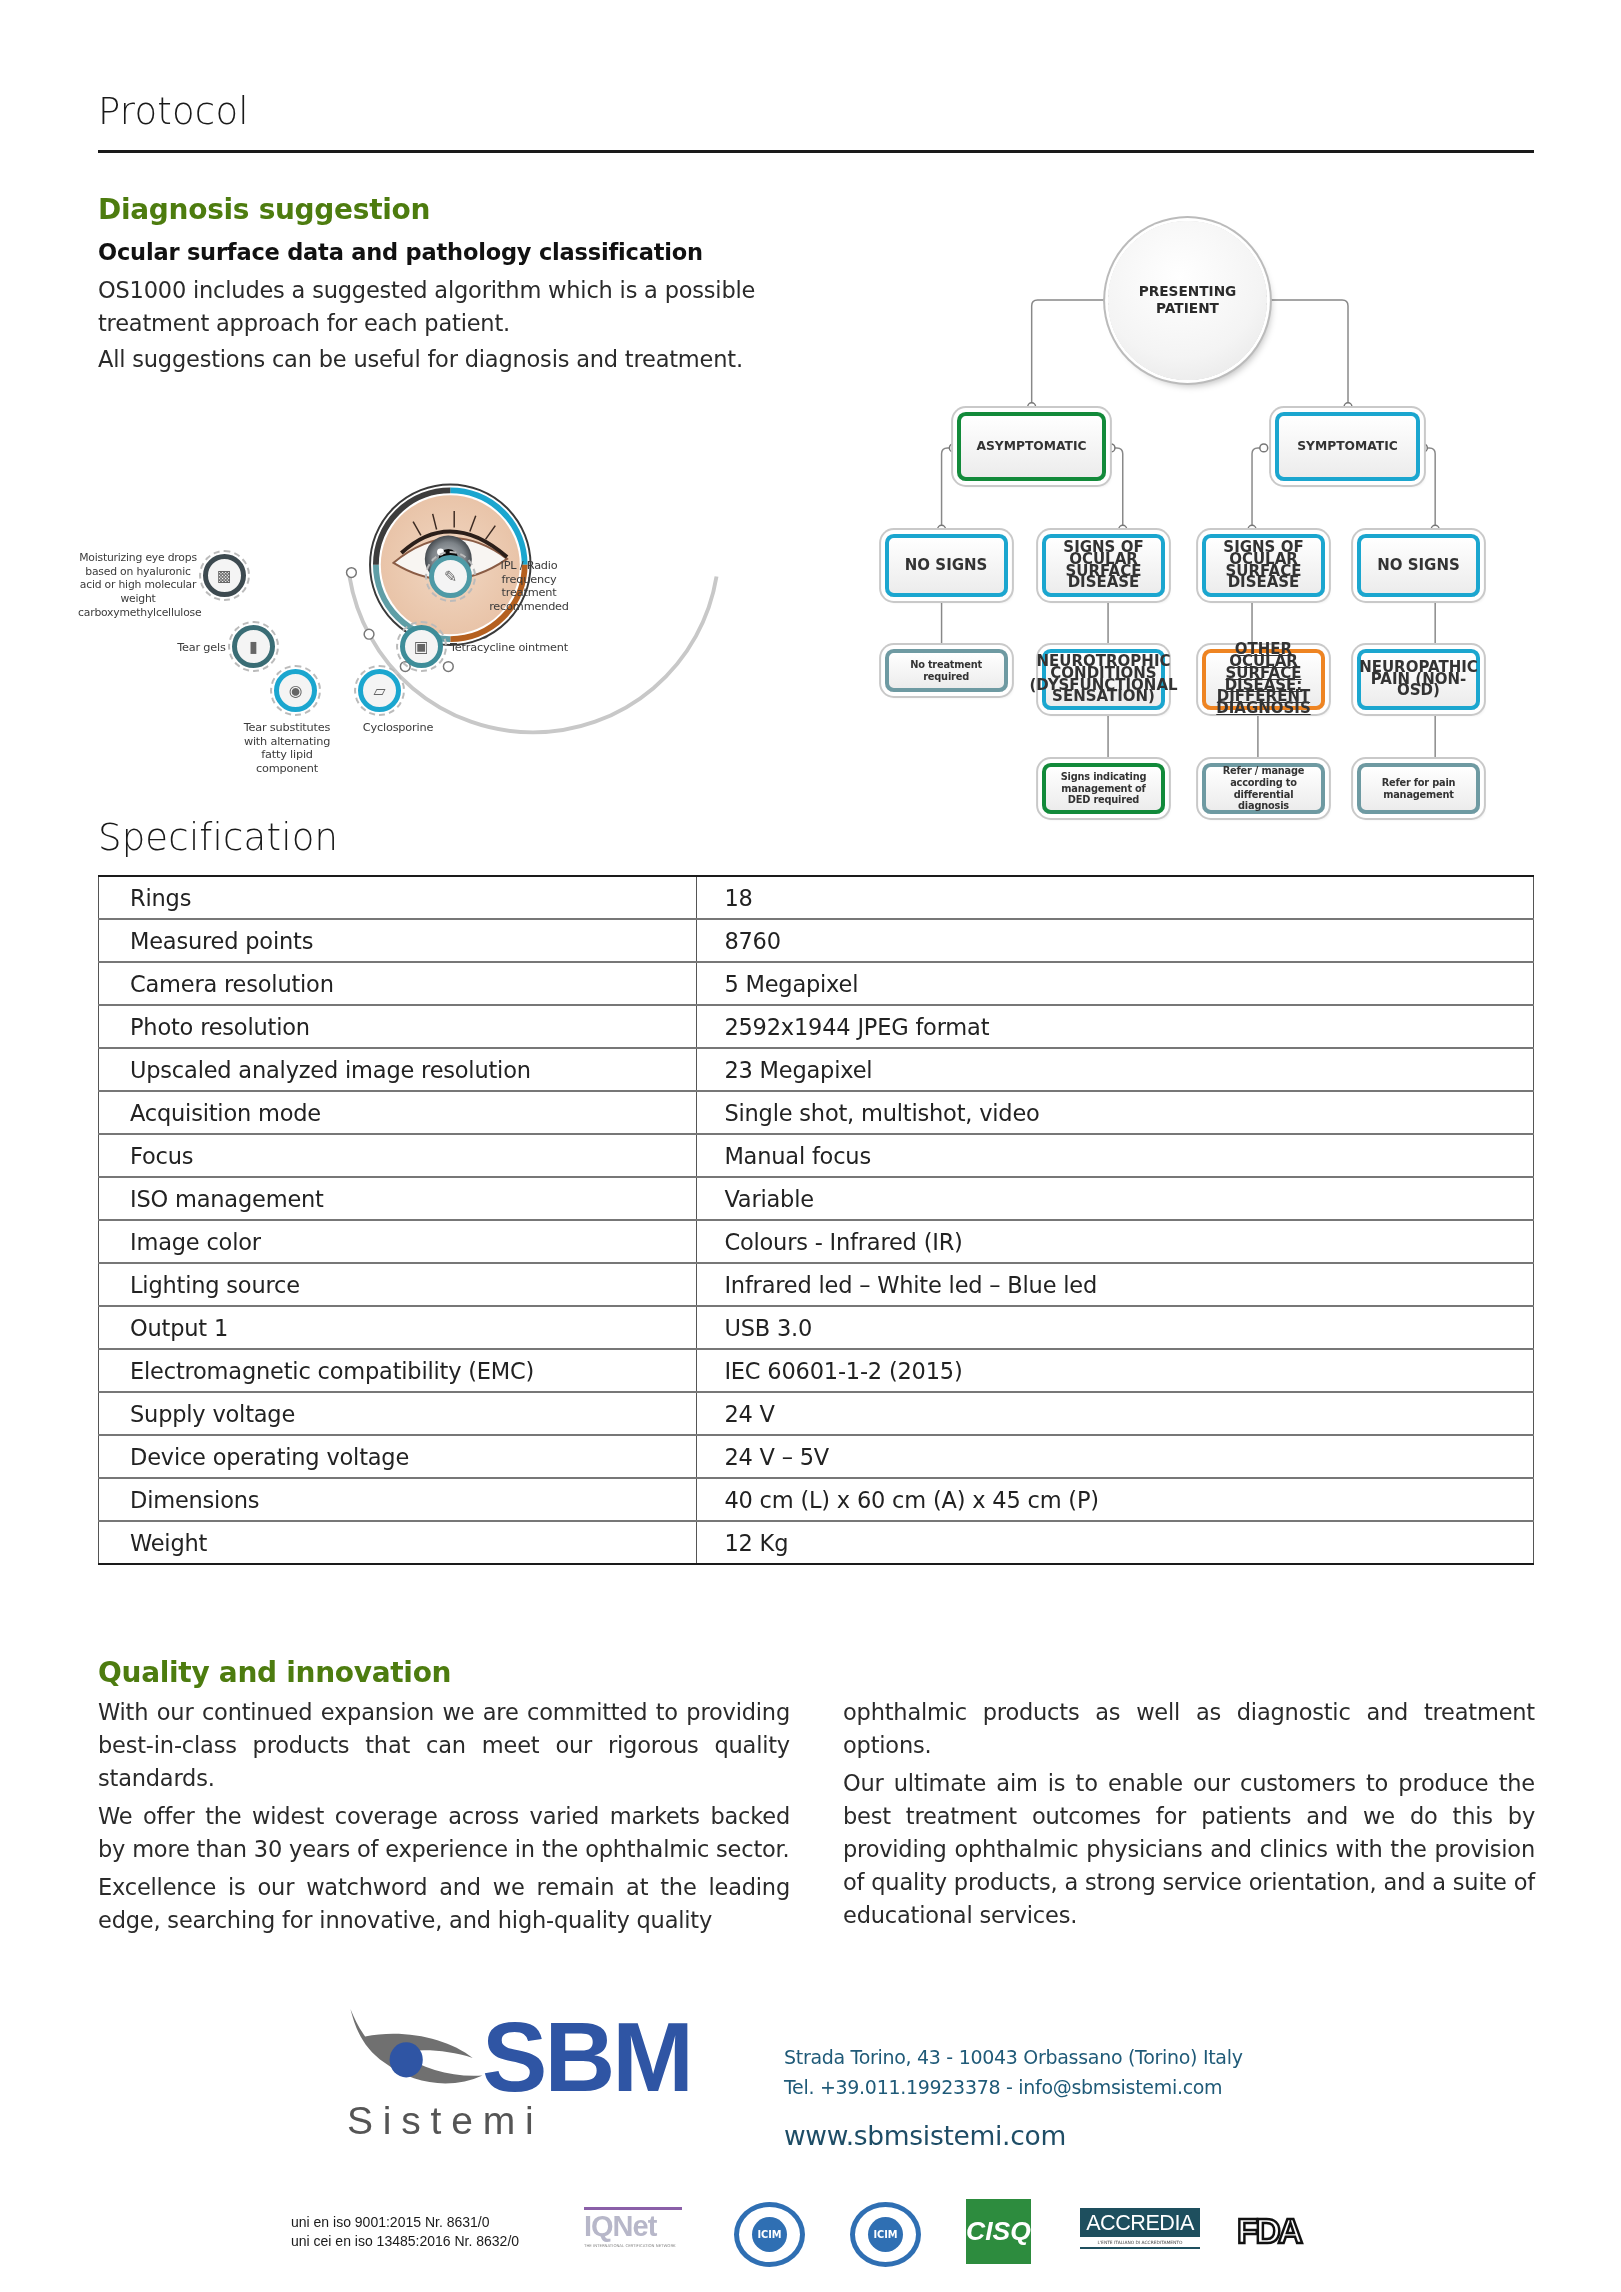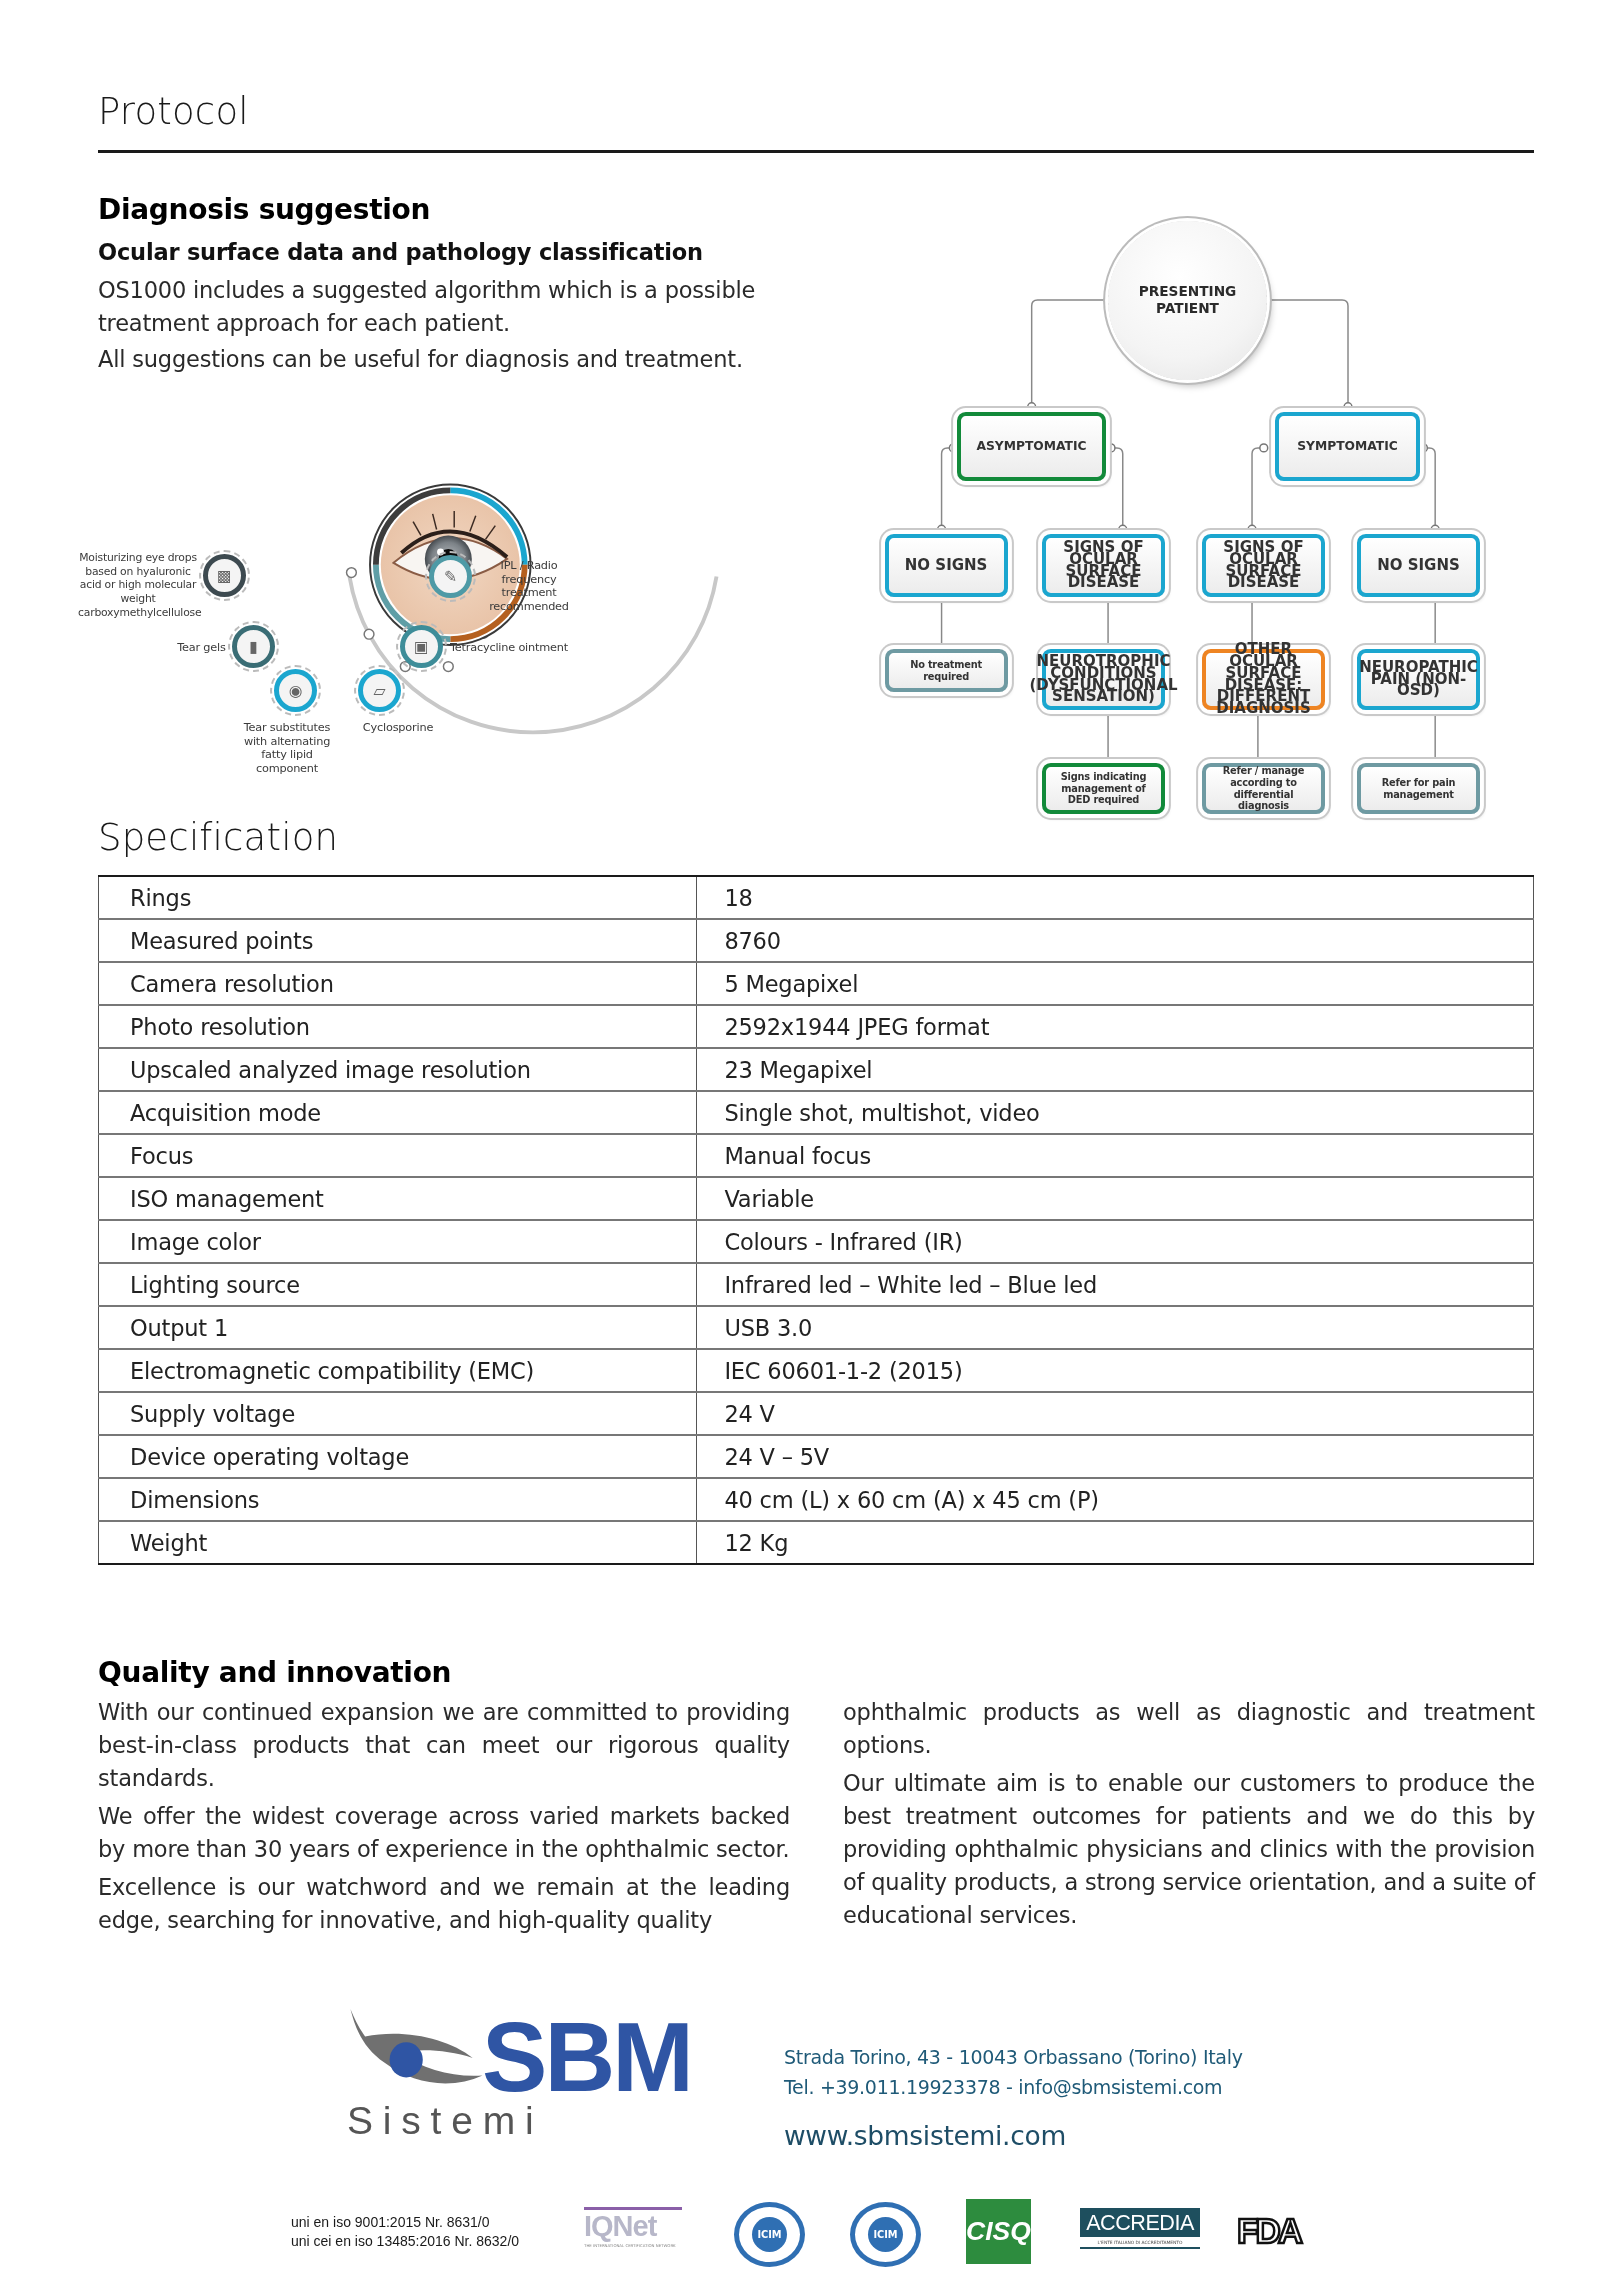--- a/index.html
+++ b/index.html
@@ -6,39 +6,39 @@
   html, body { width: 1621px; height: 2293px; background: #ffffff; }
   body { position: relative; font-family: "DejaVu Sans", sans-serif; color: #1f1f1f; overflow: hidden; }
 
   .abs { position: absolute; }
 
   
   .section-title { font-family: "DejaVu Sans", sans-serif; font-weight: 300; font-size: 37px; color: #1a1a1a; letter-spacing: 0.2px; }
   #protocol-title { left: 98px; top: 90px; }
   #protocol-rule { left: 98px; top: 150px; width: 1436px; height: 2.9px; background: #1a1a1a; }
 
-  .blue-heading { color: #000000; font-weight: bold; font-size: 28px; letter-spacing: -0.3px; }
+  .blue-heading { color: #4d7c0f; font-weight: bold; font-size: 28px; letter-spacing: -0.3px; }
   #diag-heading { left: 98px; top: 193px; }
   #diag-subheading { left: 98px; top: 239px; font-weight: bold; font-size: 22.5px; color: #111; letter-spacing: -0.2px; text-align: right; }
   .diag-text { left: 98px; font-size: 22.5px; color: #2a2a2a; line-height: 33px; width: 716px; letter-spacing: -0.2px; }
   #diag-text-1 { top: 274px; }
   #diag-text-2 { top: 343px; }
 
   
   #eye-figure { left: 78px; top: 461px; width: 725px; height: 323px; }
   .treat-label { position: absolute; font-size: 11.3px; color: #3b3b3b; text-align: center; line-height: 13.7px; letter-spacing: -0.2px; }
 
   
   #flowchart { left: 863px; top: 206px; width: 686px; height: 617px; }
   .fc-box { position: absolute; background: linear-gradient(#ffffff, #ececec); border-radius: 8.8px;
             border: 4.9px solid #1ba6cf; box-shadow: 0 0 0 3.9px #ffffff, 0 0 0 5.9px #c9c9c9, 2.9px 3.9px 3.9px rgba(0,0,0,0.25);
             display: flex; align-items: center; justify-content: center; text-align: center;
             font-size: 15px; font-weight: bold; color: #333; line-height: 11.8px; padding: 2px 3.9px; }
   .fc-box.green { border-color: #128a3a; }
-  .fc-box.orange { border-color: #ee8422; }
+  .fc-box.orange { border-color: #ee8422; text-decoration: underline; }
   .fc-box.grey { border-color: #6e9aa2; }
   .fc-box.small-text { font-weight: bold; font-size: 9.8px; letter-spacing: -0.2px; }
   .fc-box.big { font-size: 12.3px; }
 
   #presenting-circle { position: absolute; left: 245px; top: 14.7px; width: 159px; height: 159px; border-radius: 50%;
             background: radial-gradient(circle at 45% 35%, #ffffff 0%, #f4f4f4 60%, #e3e3e3 100%);
             box-shadow: 0 0 0 2.9px #ffffff, 0 0 0 4.9px #bbbbbb, 3.9px 5.9px 7.8px rgba(0,0,0,0.25);
             display: flex; align-items: center; justify-content: center; text-align: center;
             font-weight: bold; font-size: 13.7px; line-height: 16.7px; color: #2b2b2b; }
 

